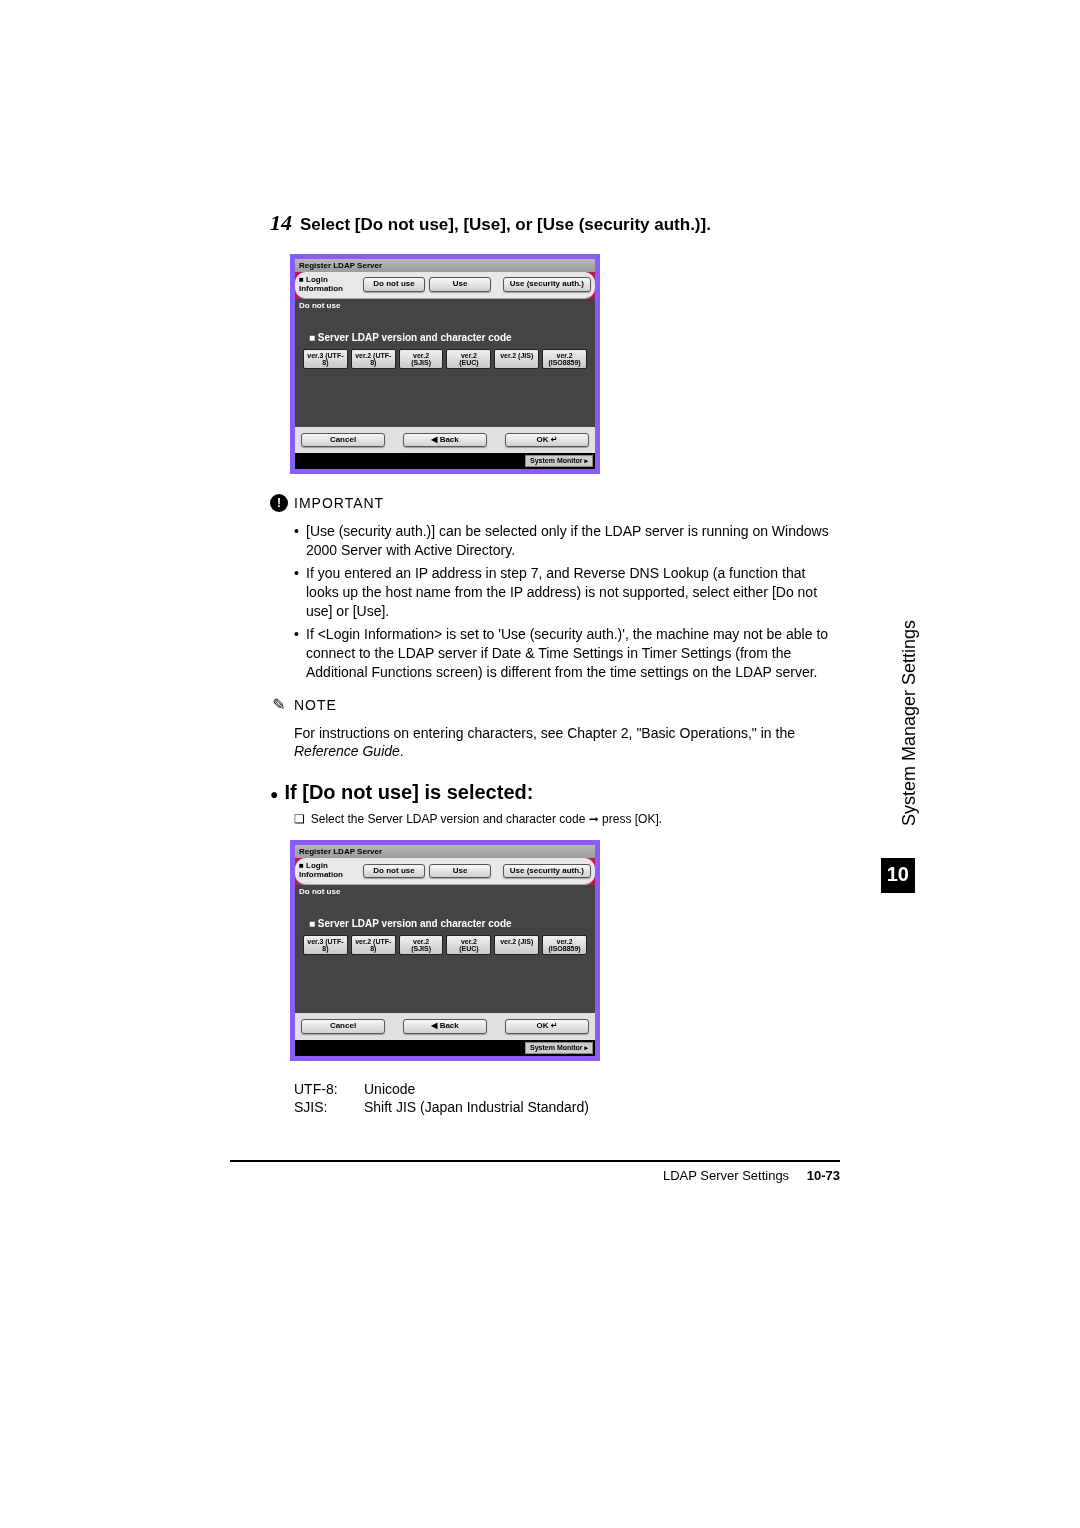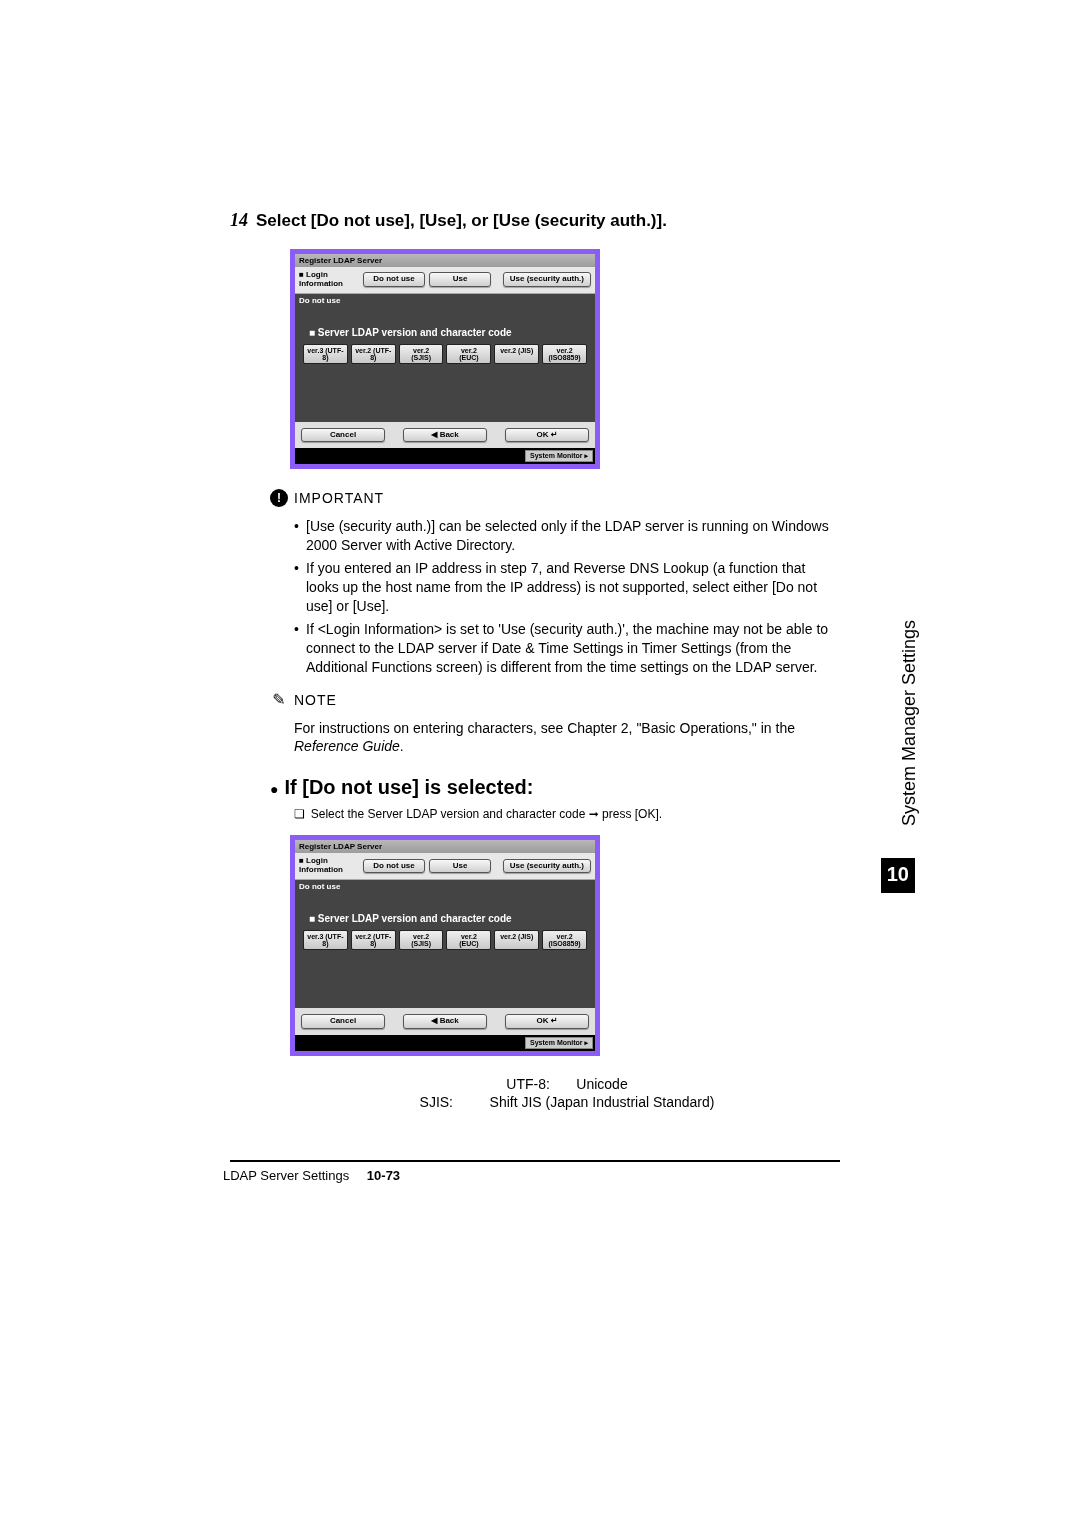--- a/index.html
+++ b/index.html
@@ -19,22 +19,23 @@
   }
   .step-row {
     display: flex;
     align-items: baseline;
     margin-bottom: 18px;
   }
   .step-num {
     font-family: Georgia, 'Times New Roman', serif;
     font-style: italic;
     font-weight: bold;
-    font-size: 18px;
+    font-size: 22px;
     margin-right: 8px;
+    margin-left: 40px;
   }
   .step-text {
     font-weight: bold;
     font-size: 17px;
   }
   .screenshot {
     width: 300px;
     margin: 4px 0 20px 60px;
     border: 5px solid #8b5cf6;
     background: #be185d;
@@ -46,20 +47,21 @@
     color: #000;
     font-weight: bold;
   }
   .ss-top {
     display: flex;
     align-items: center;
     padding: 4px;
     border-bottom: 1px solid #aaa;
     background: #e8e8e8;
     gap: 4px;
+    border-radius: 11px;
   }
   .ss-label {
     font-weight: bold;
     width: 60px;
     font-size: 8px;
     line-height: 1.1;
   }
   .ss-btn {
     border: 1px solid #555;
     border-radius: 3px;
@@ -198,21 +200,20 @@
     content: "❏";
     margin-right: 6px;
   }
   .defs {
     margin: 14px 0 0 64px;
     font-size: 14px;
   }
   .defs-row {
     display: flex;
     margin-bottom: 2px;
-    justify-content: center;
   }
   .defs-row .term {
     width: 70px;
   }
   .side-tab {
     position: absolute;
     right: 160px;
     top: 620px;
     writing-mode: vertical-rl;
     transform: rotate(180deg);
@@ -230,24 +231,24 @@
   }
   .footer-rule {
     position: absolute;
     left: 230px;
     top: 1160px;
     width: 610px;
     border-top: 2px solid #000;
   }
   .footer {
     position: absolute;
-    left: 223px;
+    left: 230px;
     top: 1168px;
     width: 610px;
-    text-align: left;
+    text-align: right;
     font-size: 13px;
   }
   .footer .pagenum {
     font-weight: bold;
     margin-left: 14px;
   }
 </style>
 </head>
 <body>
 

